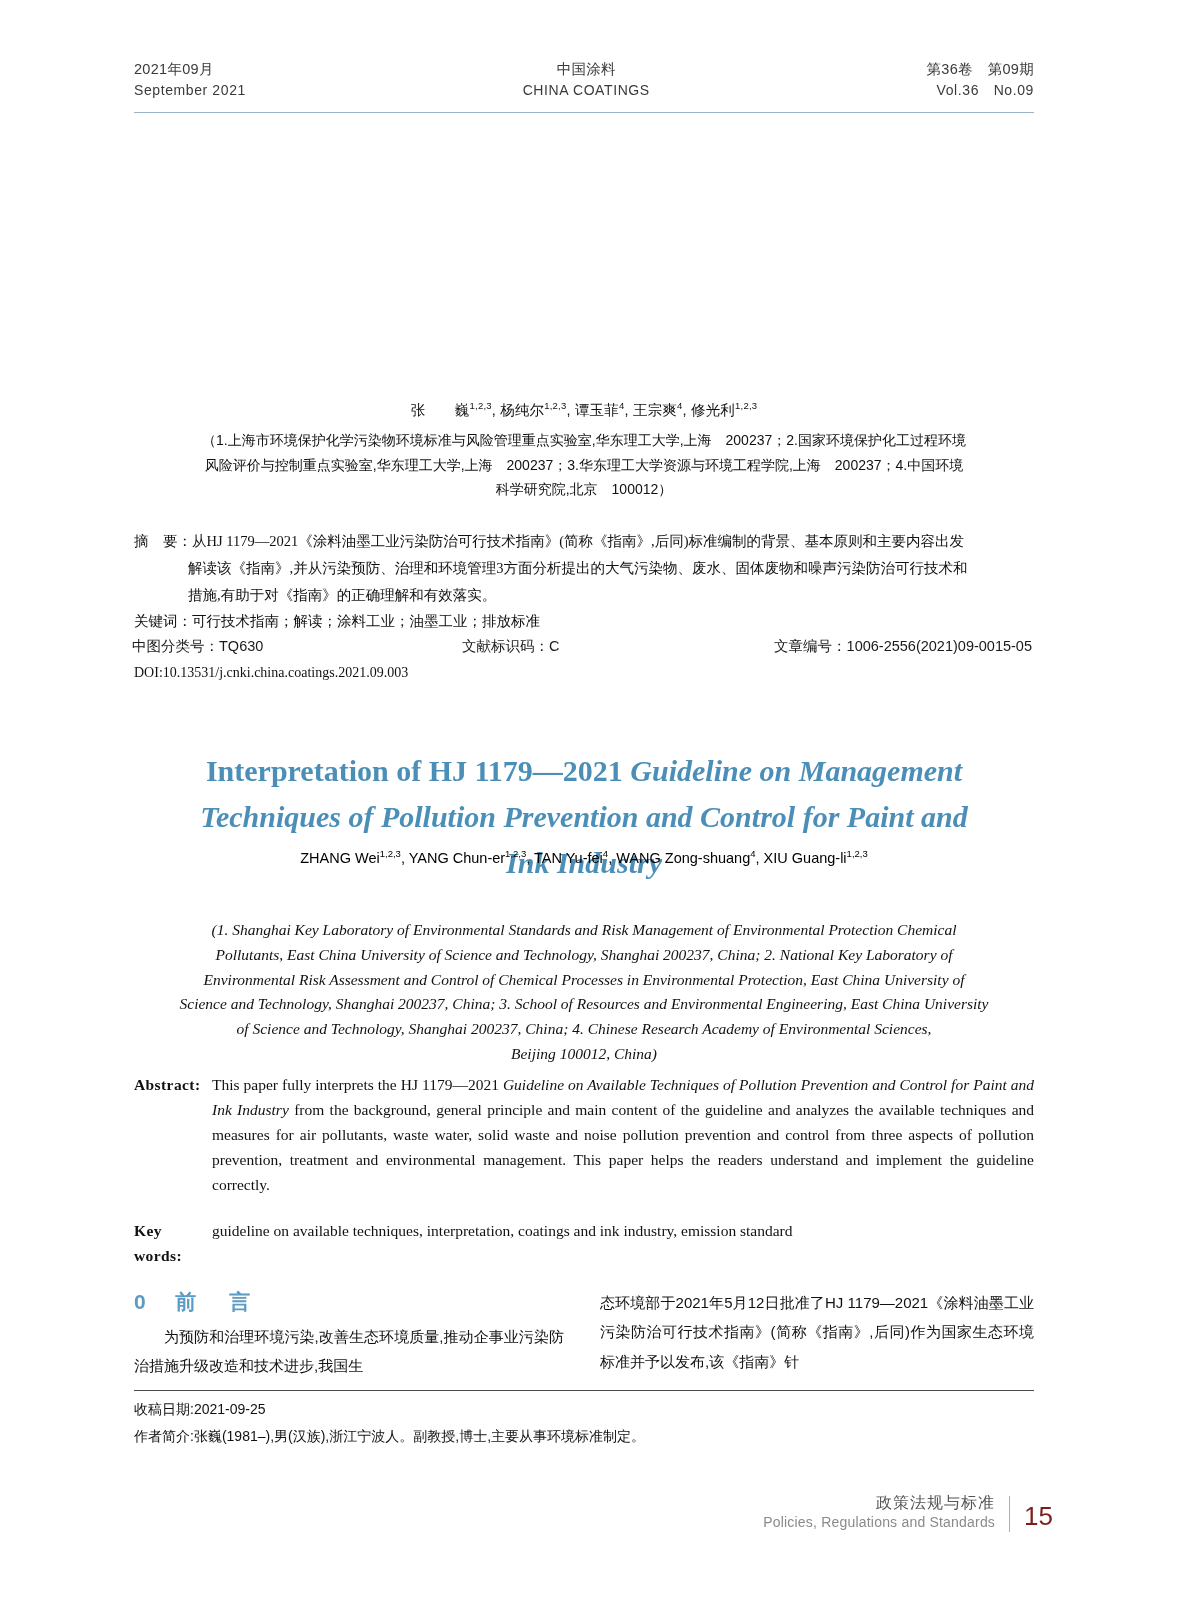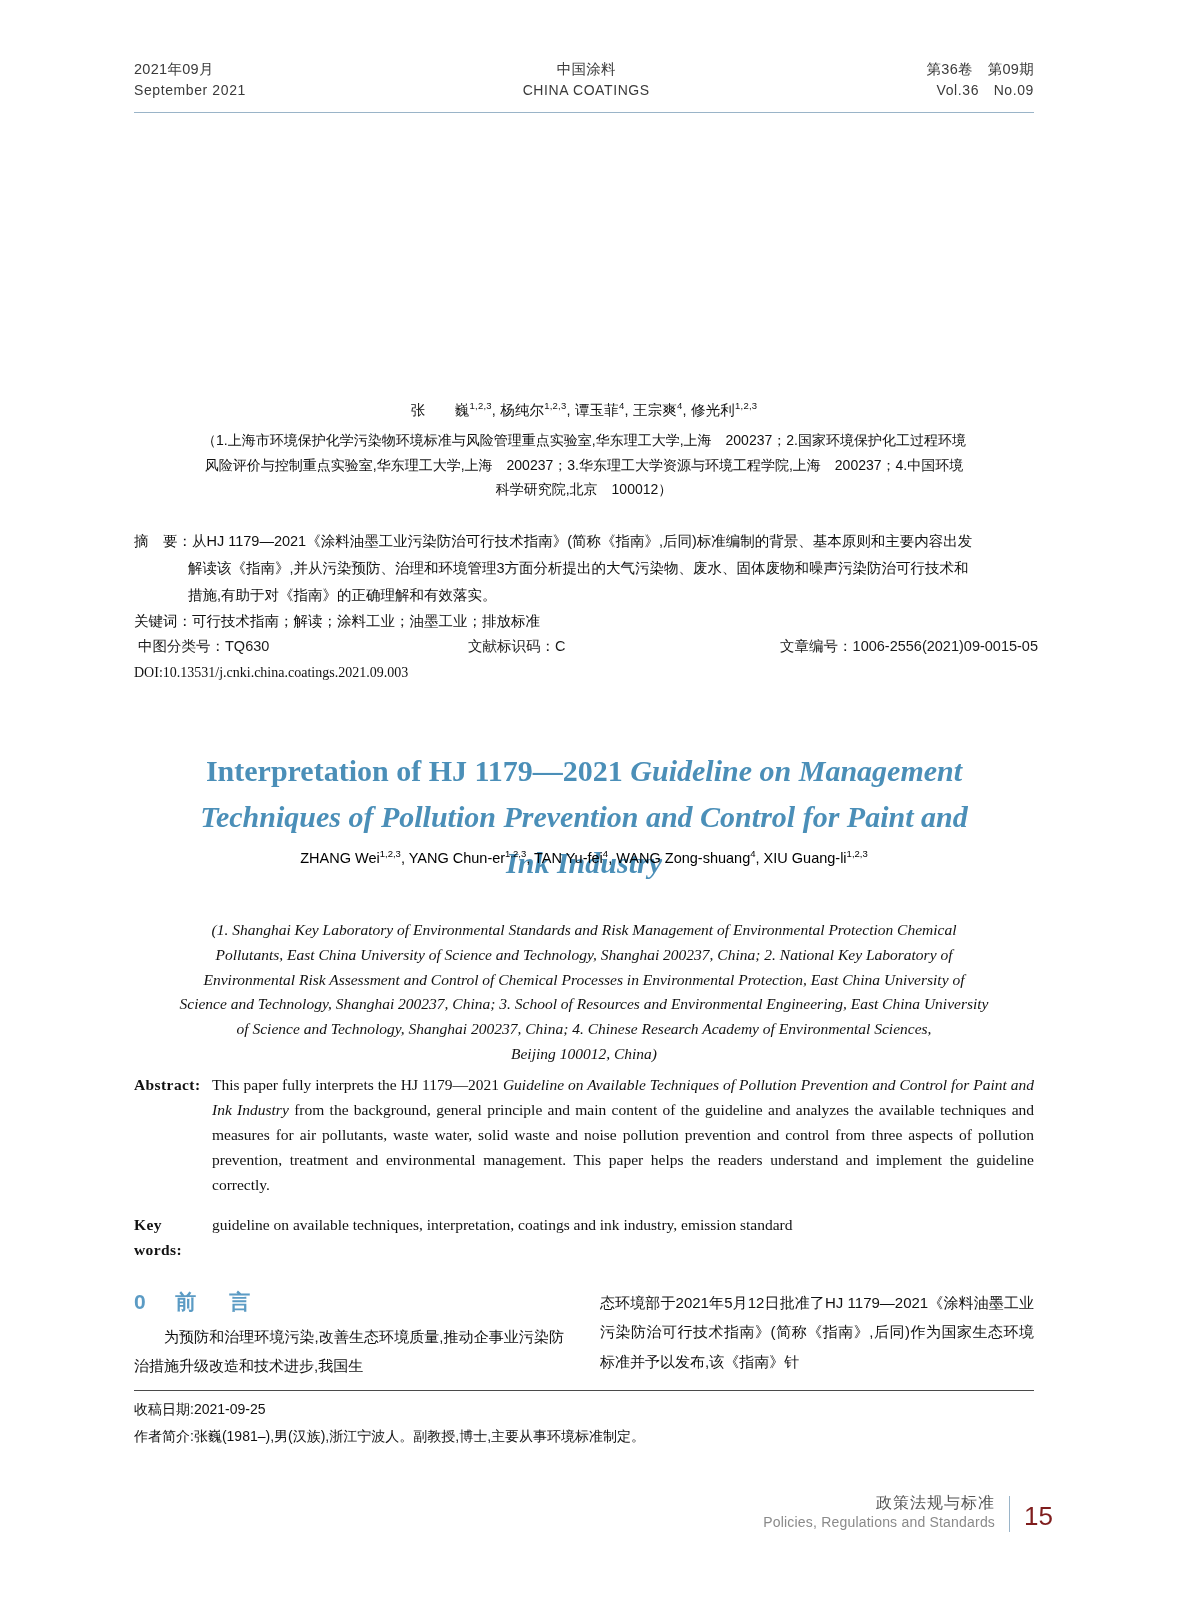--- a/index.html
+++ b/index.html
@@ -90,32 +90,32 @@
     line-height: 1.75;
     color: #111;
   }
 
   
   .cn-abs {
     position: absolute;
     left: 134px;
     top: 528px;
     width: 900px;
-    font-family: Liberation Sans, sans-serif;
+    font-family: Liberation Serif, serif;
     font-size: 14.5px;
     line-height: 1.85;
     color: #111;
   }
   .cn-abs .row { display: flex; }
   .cn-abs .lbl { white-space: nowrap; }
   .cn-abs .txt { flex: 1; text-align: justify; }
   .cn-abs .indent { text-indent: 0; padding-left: 54px; }
   .cn-meta {
     position: absolute;
-    left: 138px;
+    left: 132px;
     top: 637px;
     width: 900px;
     font-family: "Liberation Sans", sans-serif;
     font-size: 14.5px;
     display: flex;
   }
   .cn-meta .m1 { width: 330px; }
   .cn-meta .m2 { width: 290px; }
   .cn-meta .m3 { flex: 1; text-align: right; }
   .doi {
@@ -181,21 +181,21 @@
   }
   .en-abs .row { display: flex; }
   .en-abs .lbl {
     width: 78px;
     font-weight: bold;
     flex-shrink: 0;
     letter-spacing: .4px;
   }
   .en-abs .txt { flex: 1; text-align: justify; }
   .en-abs .txt i { font-style: italic; }
-  .en-kw { margin-top: 14px; }
+  .en-kw { margin-top: 20px; }
 
   
   .sec-head {
     position: absolute;
     left: 134px;
     top: 1288px;
     font-family: "Liberation Sans", sans-serif;
     font-weight: bold;
     font-size: 21px;
     color: #5b9bc4;

